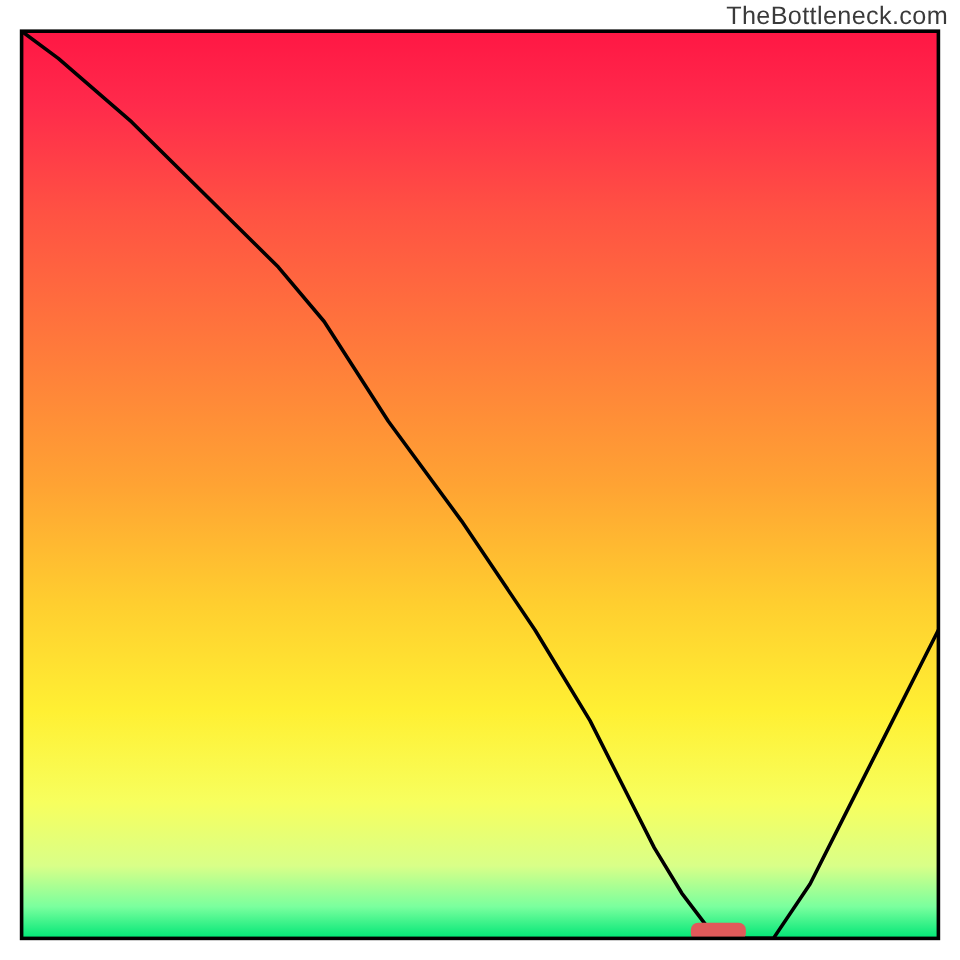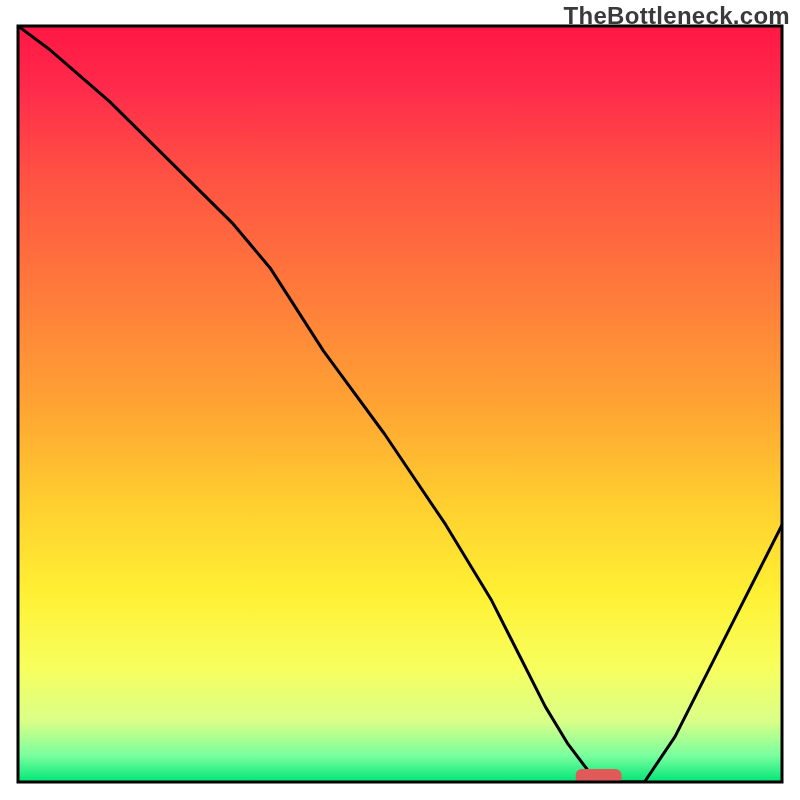--- a/index.html
+++ b/index.html
@@ -13,22 +13,22 @@
   .chart-container {
     position: relative;
     width: 800px;
     height: 800px;
   }
   .watermark {
     position: absolute;
     top: 2px;
     right: 10px;
     color: #3a3a3a;
-    font-size: 24px;
-    font-weight: 700;
+    font-size: 21px;
+    font-weight: 400;
     letter-spacing: 0.3px;
     z-index: 5;
   }
   svg {
     display: block;
   }
 </style>
 </head>
 <body>
 

